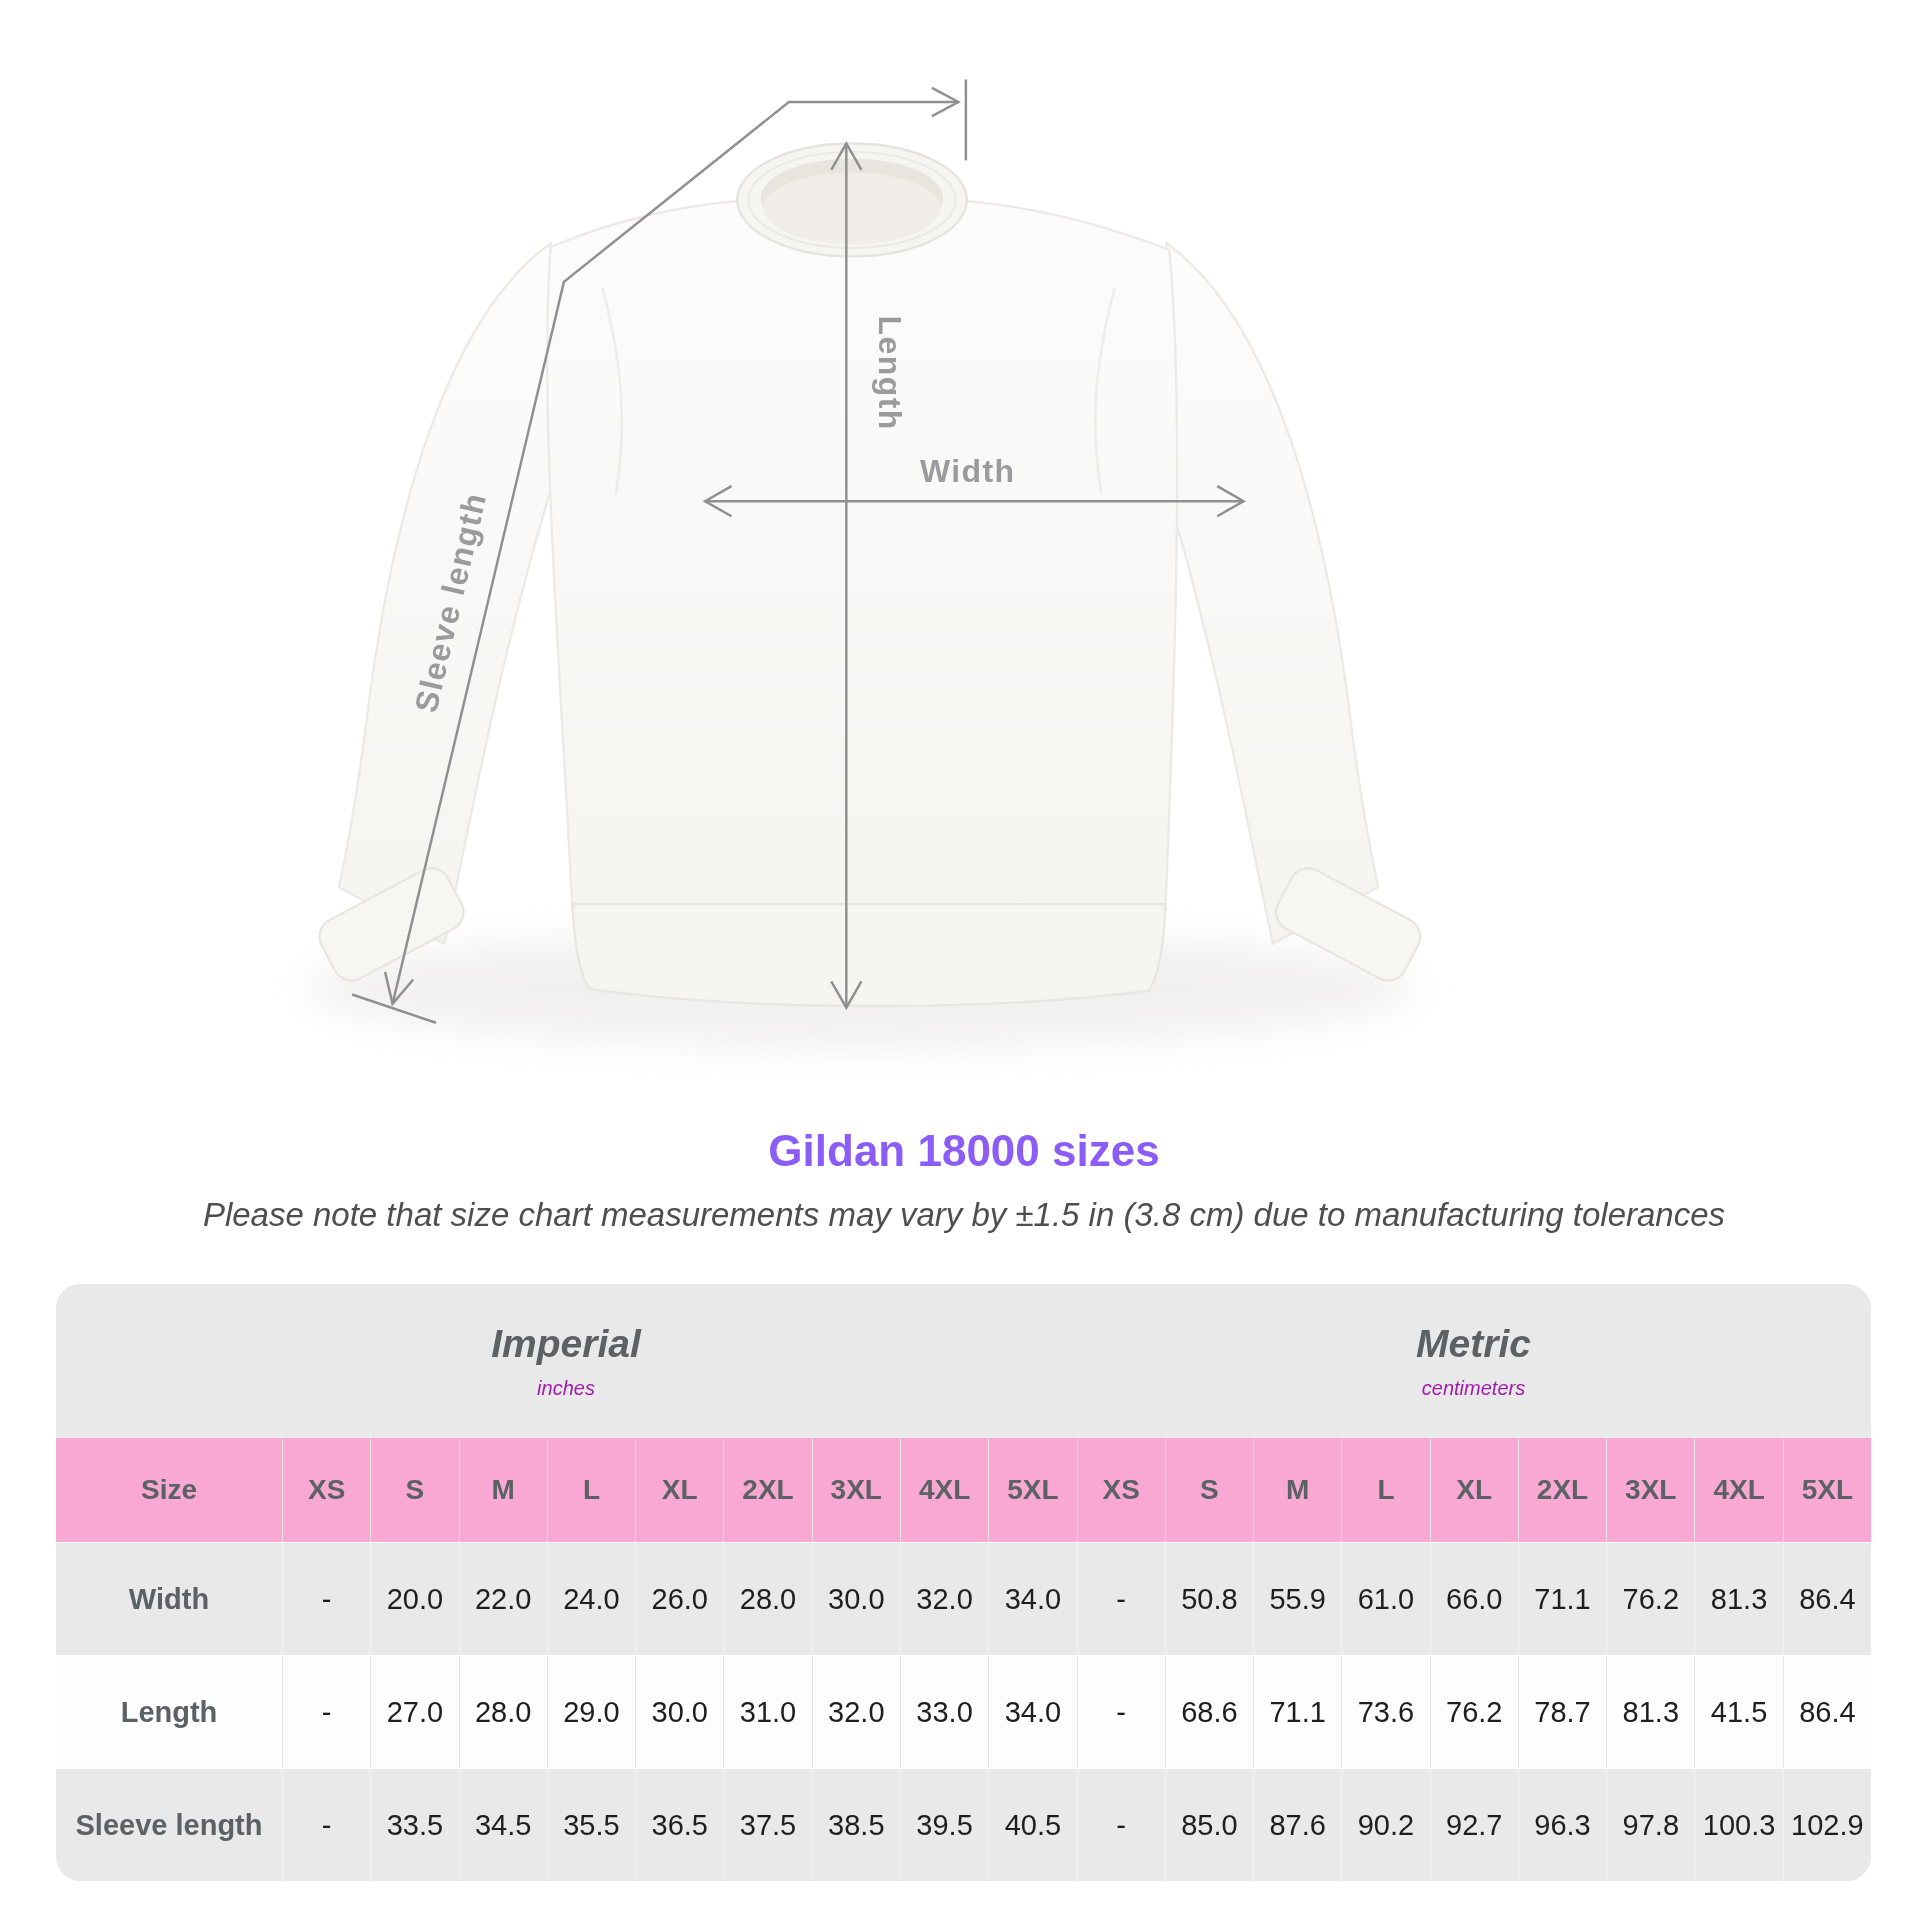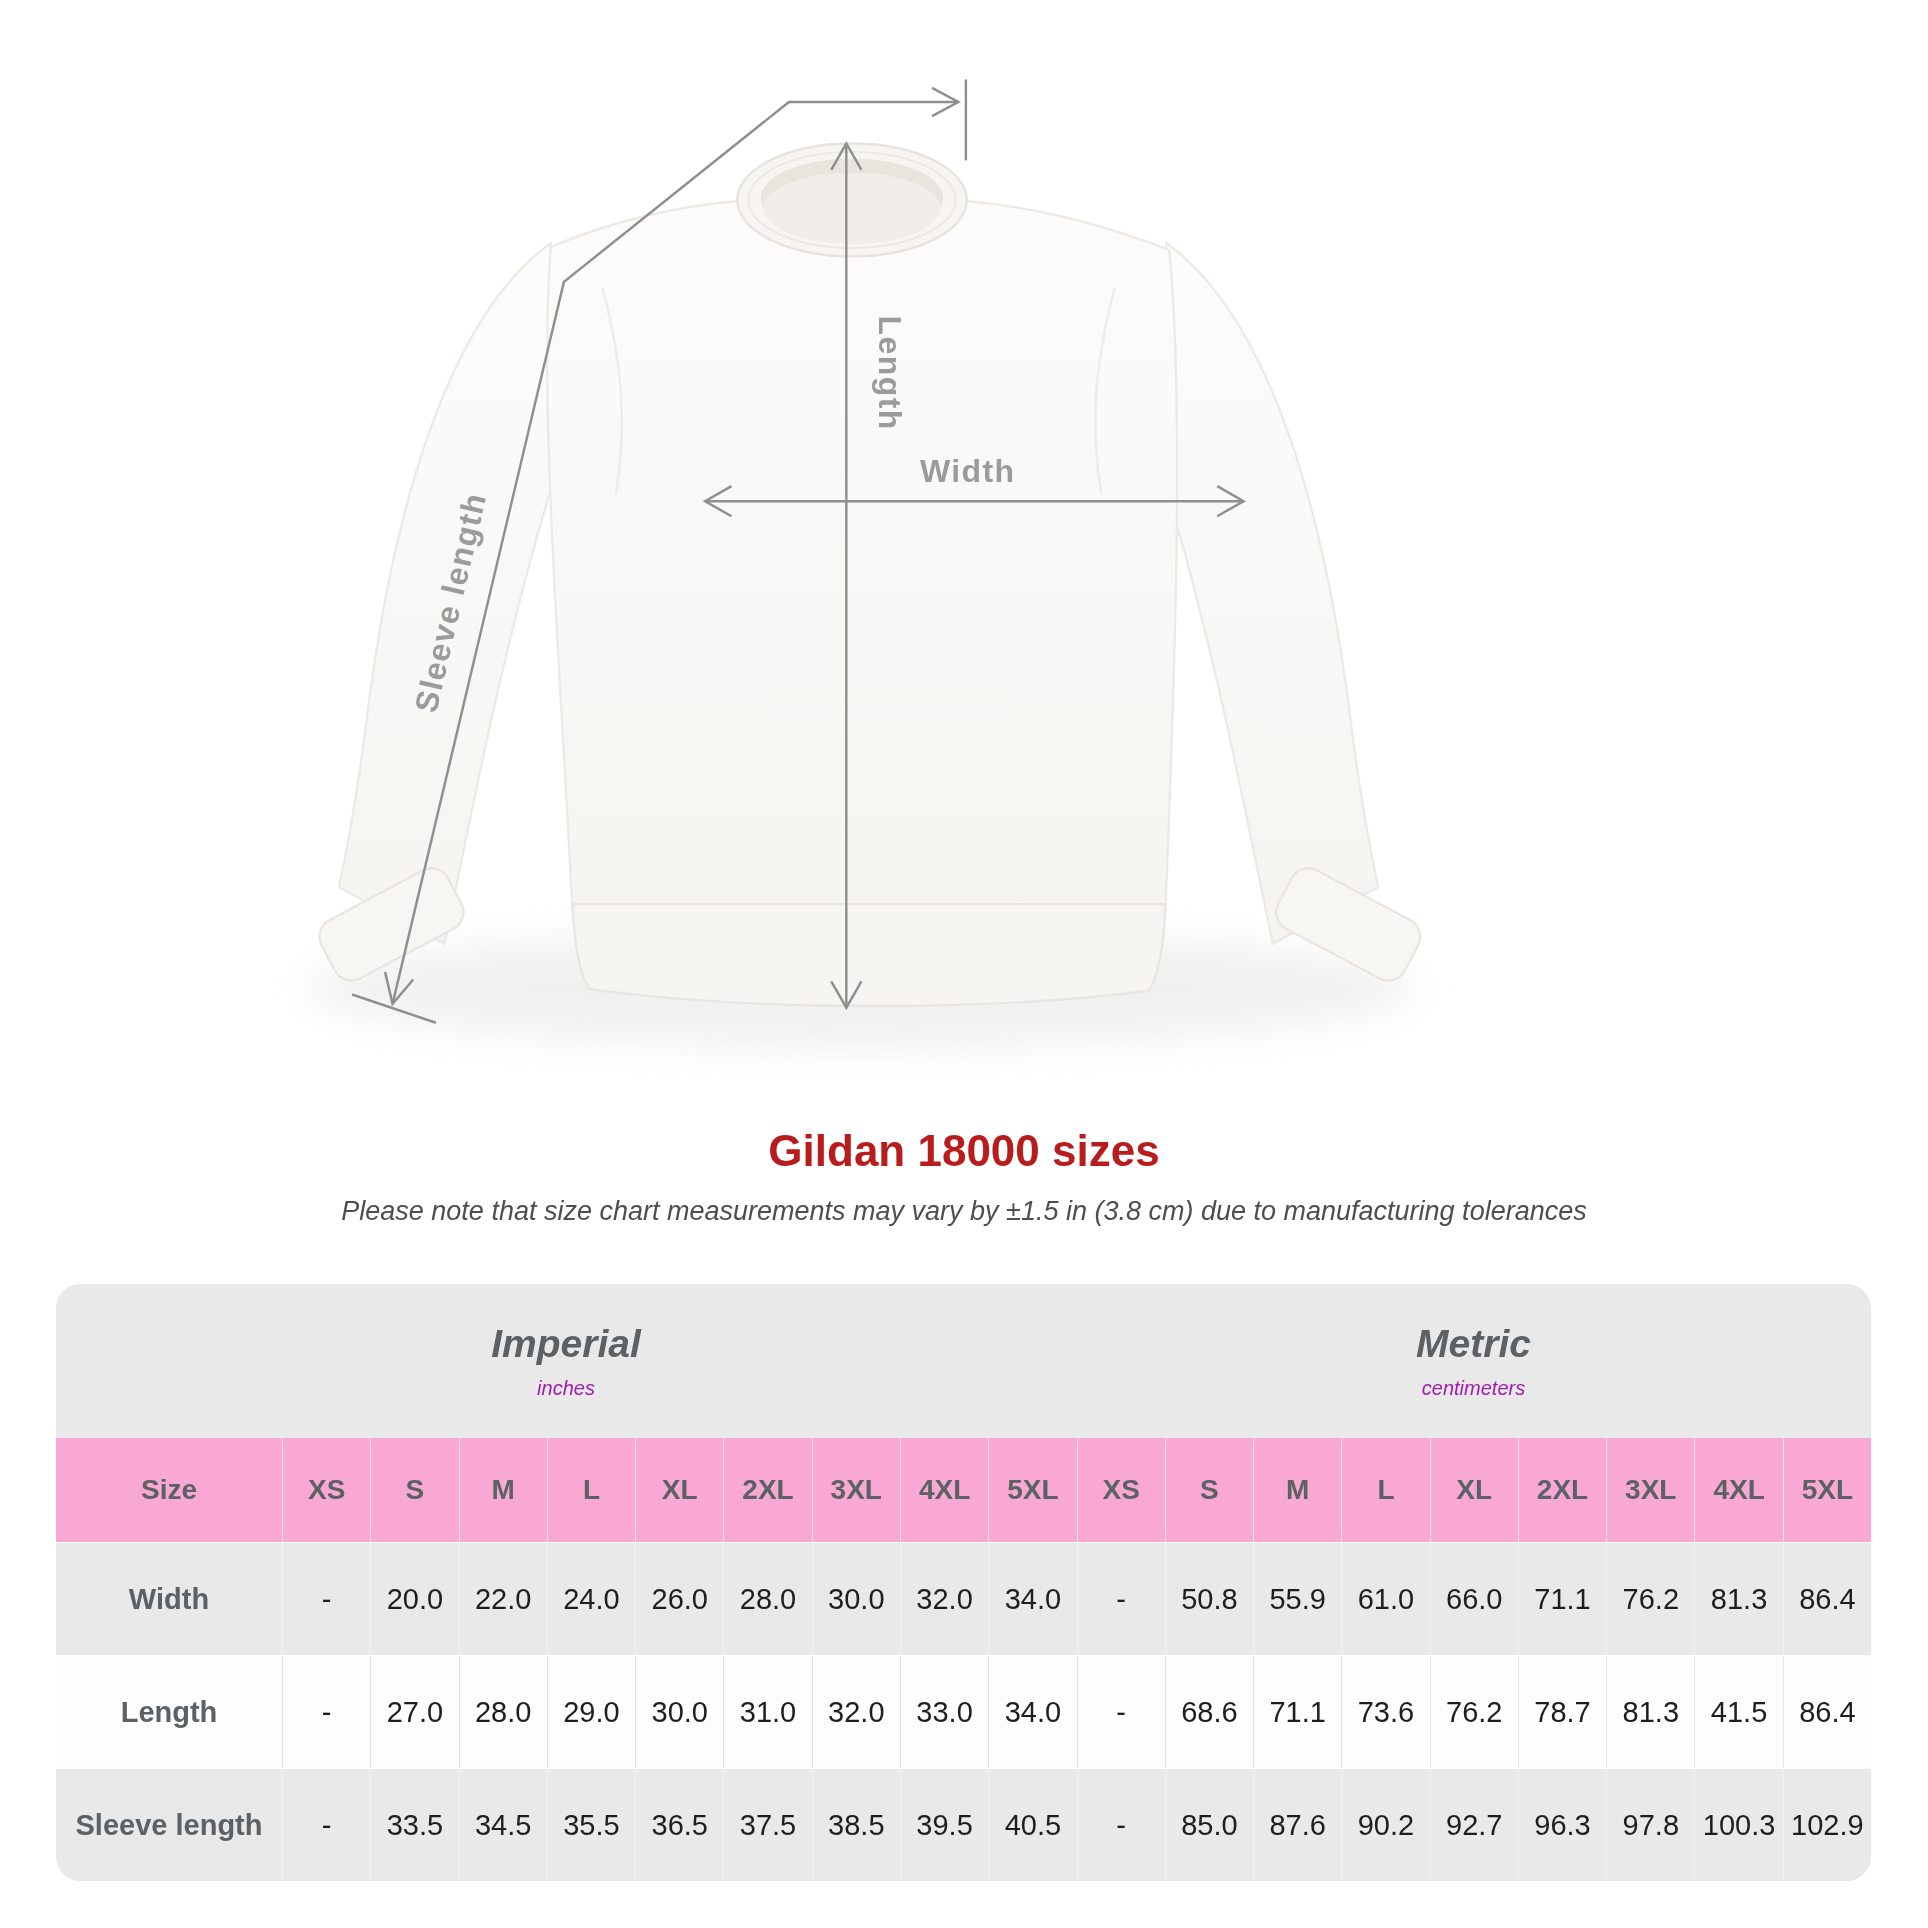--- a/index.html
+++ b/index.html
@@ -8,23 +8,23 @@
     position:relative;width:1928px;height:1928px;background:#ffffff;
     font-family:"Liberation Sans",sans-serif;overflow:hidden;
   }
   
   #diagram-svg{position:absolute;left:0;top:0;display:block;}
   .dim-line{stroke:#8f8f8f;stroke-width:2.6;fill:none;}
   .dim-label{fill:#9b9b9b;font-weight:bold;font-size:34px;letter-spacing:1.5px;
              font-family:"Liberation Sans",sans-serif;}
   
   #page-title{position:absolute;left:0;top:1126px;width:100%;text-align:center;
-    font-size:44px;font-weight:bold;color:#b91c1c;}
+    font-size:44px;font-weight:bold;color:#8b5cf6;}
   #page-note{position:absolute;left:0;top:1196px;width:100%;text-align:center;
-    font-size:27px;font-style:italic;color:#4e4e4e;}
+    font-size:33px;font-style:italic;color:#4e4e4e;}
   
   #size-table{position:absolute;left:56px;top:1284px;width:1815px;height:597px;
     background:#eae9e9;border-radius:24.5px;overflow:hidden;}
   .units-band{display:grid;grid-template-columns:56.2% 43.8%;height:154px;align-items:center;}
   .unit-group{text-align:center;}
   .unit-title{font-size:39px;font-weight:bold;font-style:italic;color:#5b6165;}
   .unit-sub{font-size:20px;font-style:italic;color:#a21caf;margin-top:11.3px;}
   .trow{display:grid;grid-template-columns:226px repeat(18,1fr);}
   .trow .cell{display:flex;align-items:center;justify-content:center;}
   .head-row{height:104px;background:#f9a8d4;}

